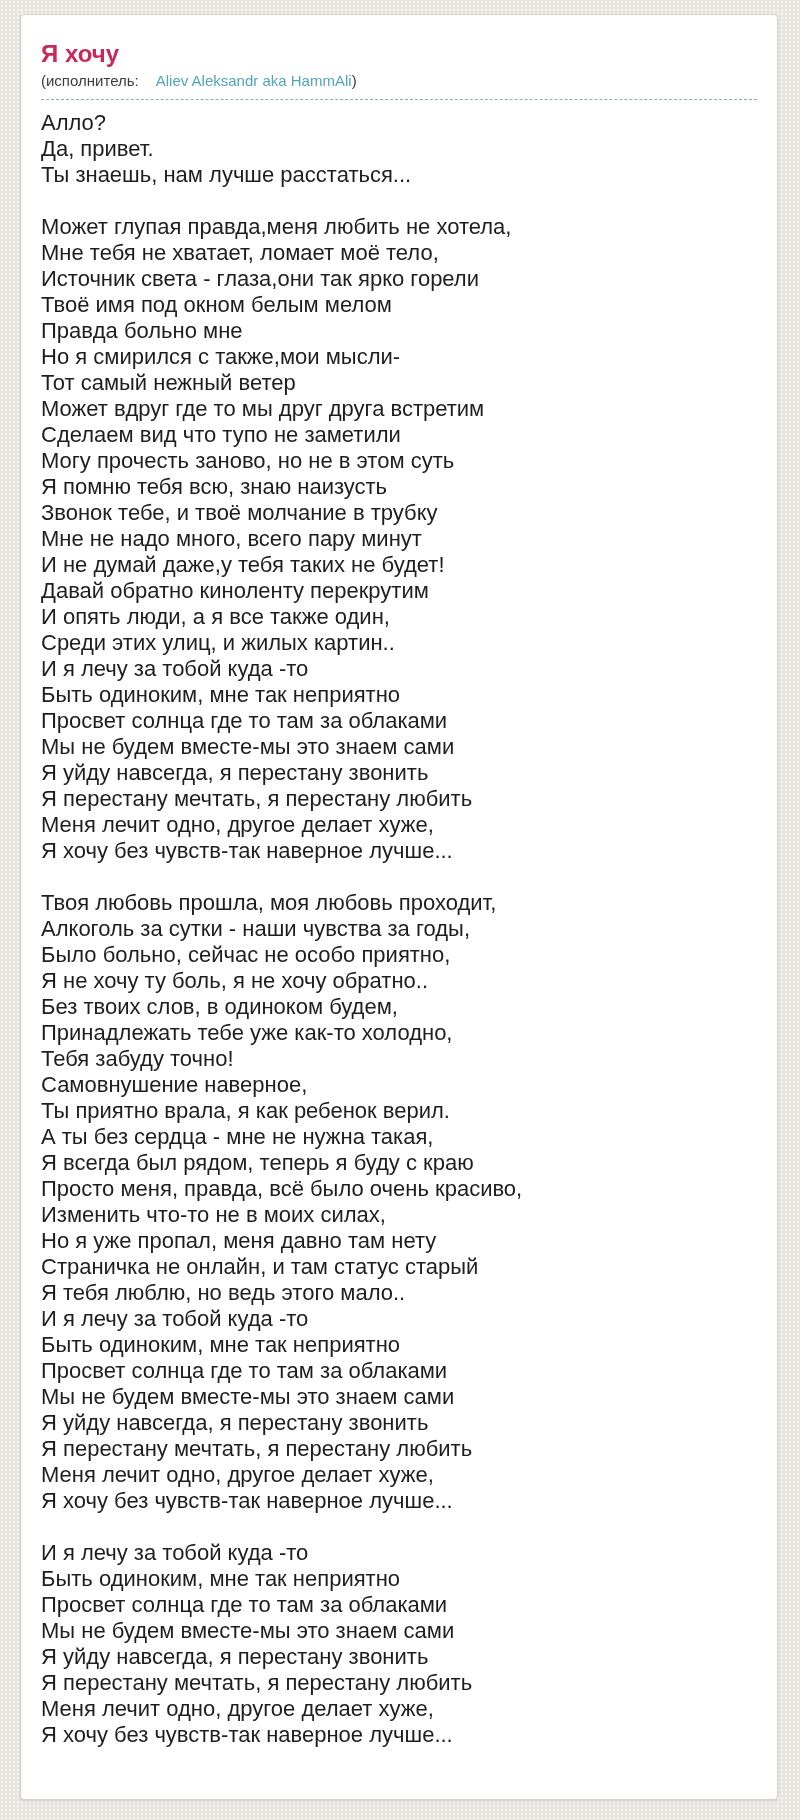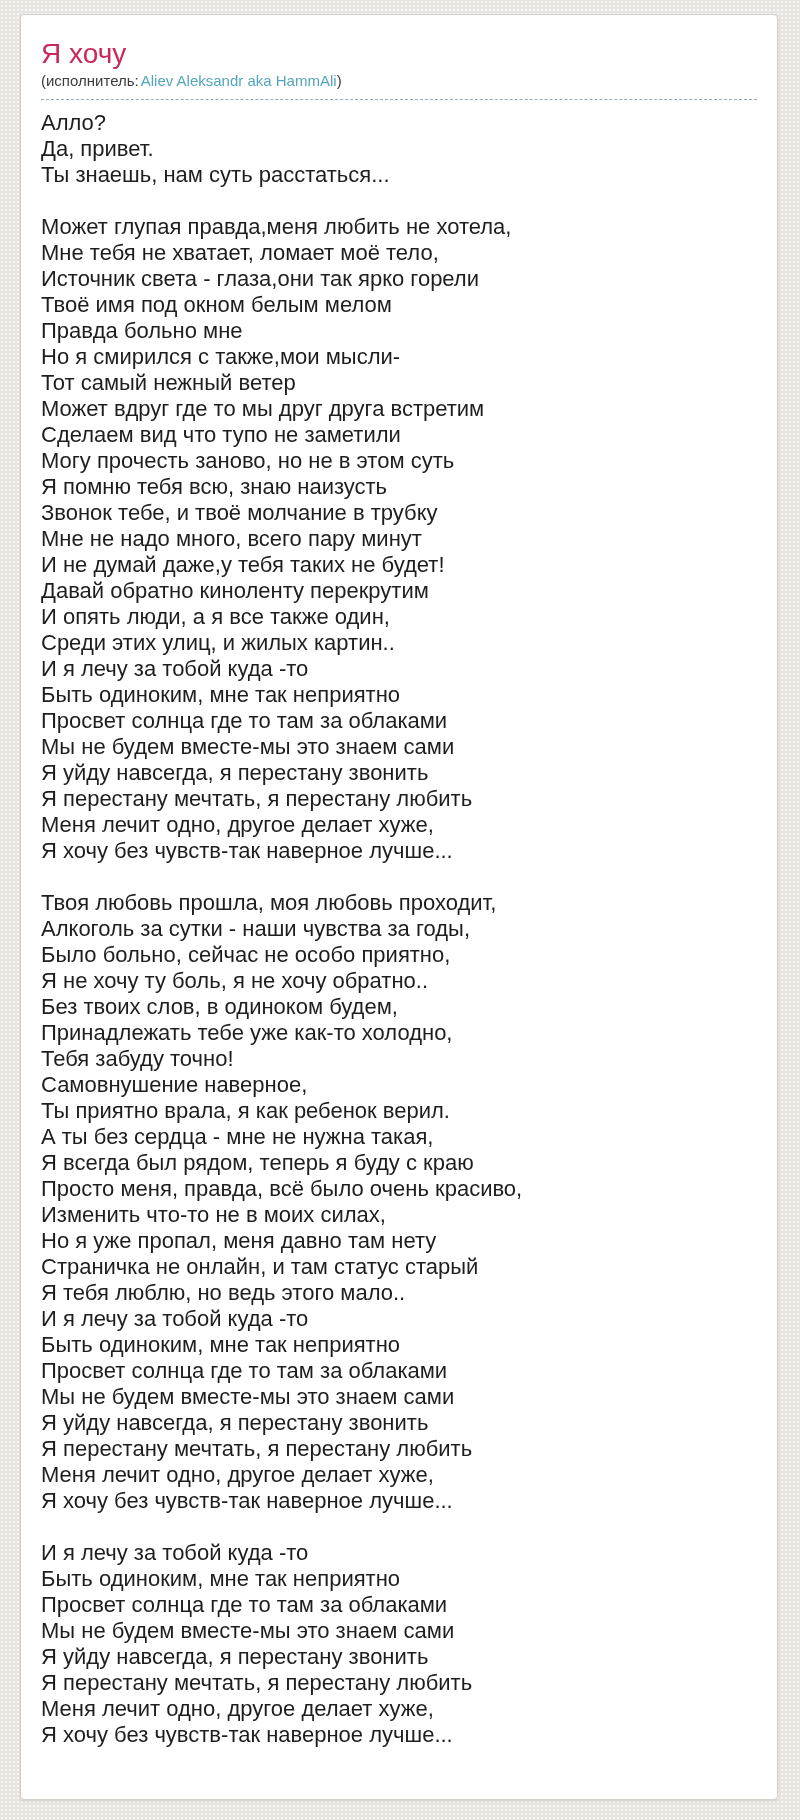--- a/index.html
+++ b/index.html
@@ -27,37 +27,37 @@
     position:absolute;
     left:20px;top:14px;
     width:758px;height:1786px;
     background:var(--card_bg,#fff);
     border:1px solid var(--card_border,#d5d1cb);
     border-radius:4px;
     box-shadow:0 1px 3px rgba(0,0,0,.10);
     padding:24px 20px 30px 20px;
   }
   .title{
-    font-size:28px;
+    font-size:24px;
     line-height:30px;
-    font-weight:400;
+    font-weight:700;
     color:var(--title,#c9295a);
   }
   .artist-row{
     margin-top:2px;
     padding-bottom:8px;
     border-bottom:1px dashed var(--separator,#93abb6);
     font-size:15px;
     line-height:20px;
     color:var(--muted,#3c3c3c);
   }
   .artist-link{
     color:var(--link,#52a5bc);
     text-decoration:none;
-    margin-left:2px;
+    margin-left:17px;
   }
   .lyrics{
     margin-top:10px;
     font-size:22px;
     line-height:26px;
     color:var(--text,#1e1e1e);
   }
   .lyric-line{
     min-height:26px;
     white-space:pre-wrap;
@@ -69,21 +69,21 @@
 <div class="card">
   <h1 class="title">Я хочу</h1>
 
   <div class="artist-row">
     <span>(исполнитель:</span><a class="artist-link" href="#">Aliev Aleksandr aka HammAli</a><span>)</span>
   </div>
 
   <div class="lyrics">
       <div class="lyric-line">Алло?</div>
       <div class="lyric-line">Да, привет.</div>
-      <div class="lyric-line">Ты знаешь, нам суть расстаться...</div>
+      <div class="lyric-line">Ты знаешь, нам лучше расстаться...</div>
       <div class="lyric-line">&nbsp;</div>
       <div class="lyric-line">Может глупая правда,меня любить не хотела,</div>
       <div class="lyric-line">Мне тебя не хватает, ломает моё тело,</div>
       <div class="lyric-line">Источник света - глаза,они так ярко горели</div>
       <div class="lyric-line">Твоё имя под окном белым мелом</div>
       <div class="lyric-line">Правда больно мне</div>
       <div class="lyric-line">Но я смирился с также,мои мысли-</div>
       <div class="lyric-line">Тот самый нежный ветер</div>
       <div class="lyric-line">Может вдруг где то мы друг друга встретим</div>
       <div class="lyric-line">Сделаем вид что тупо не заметили</div>

